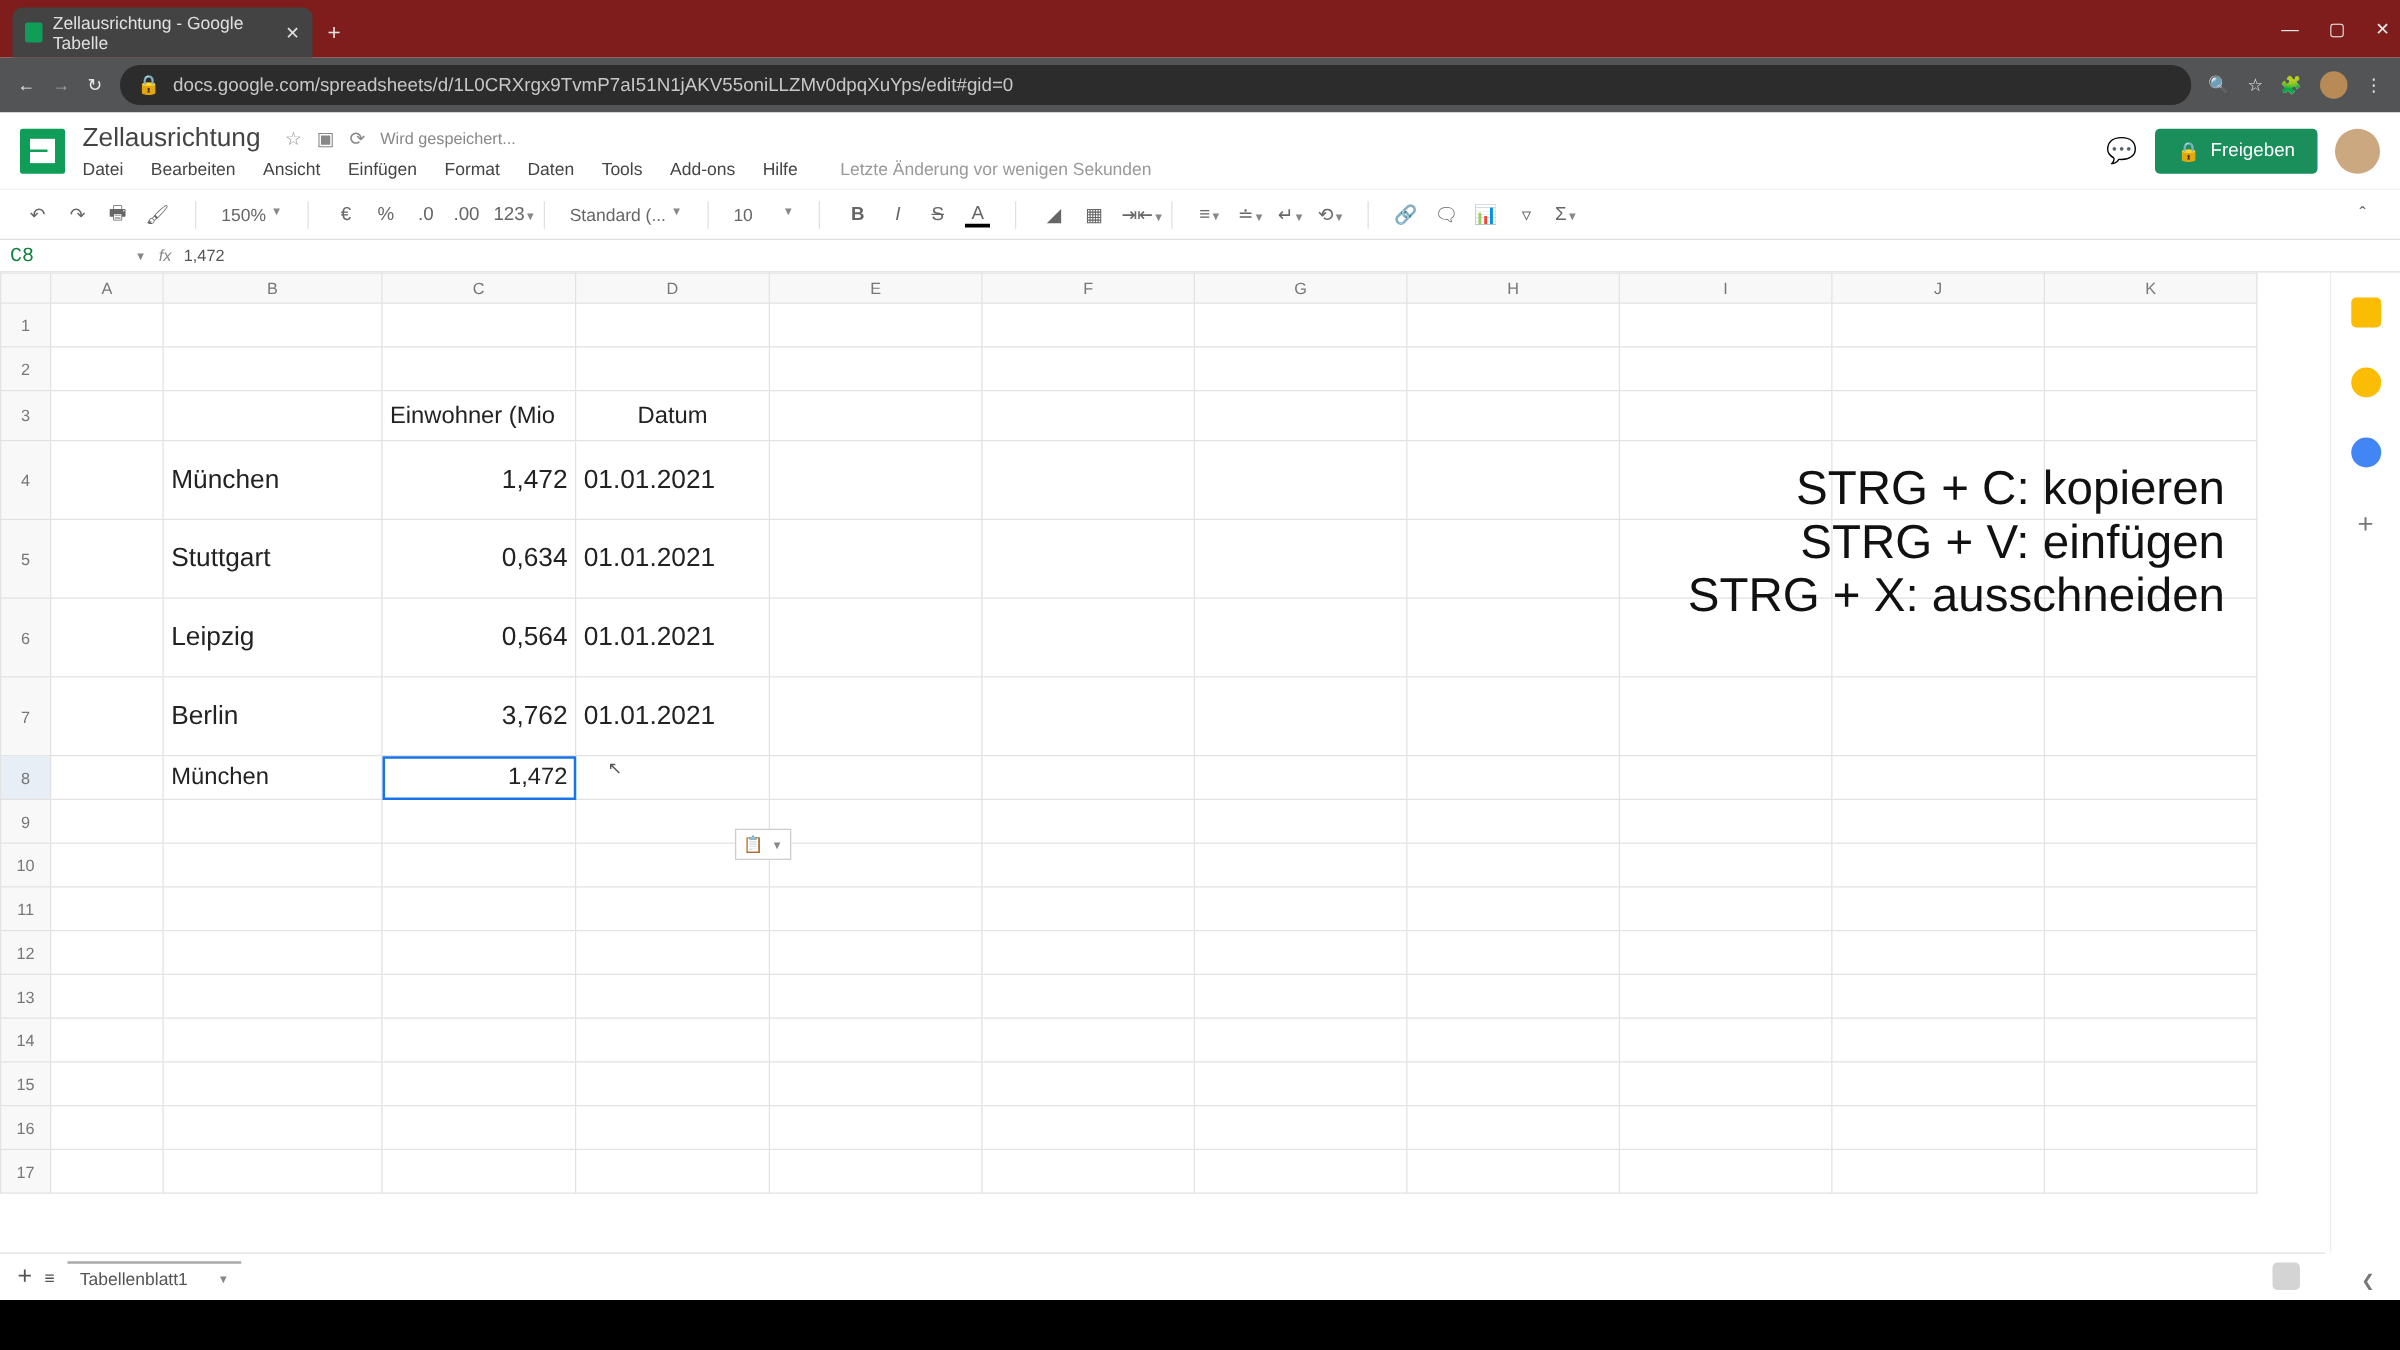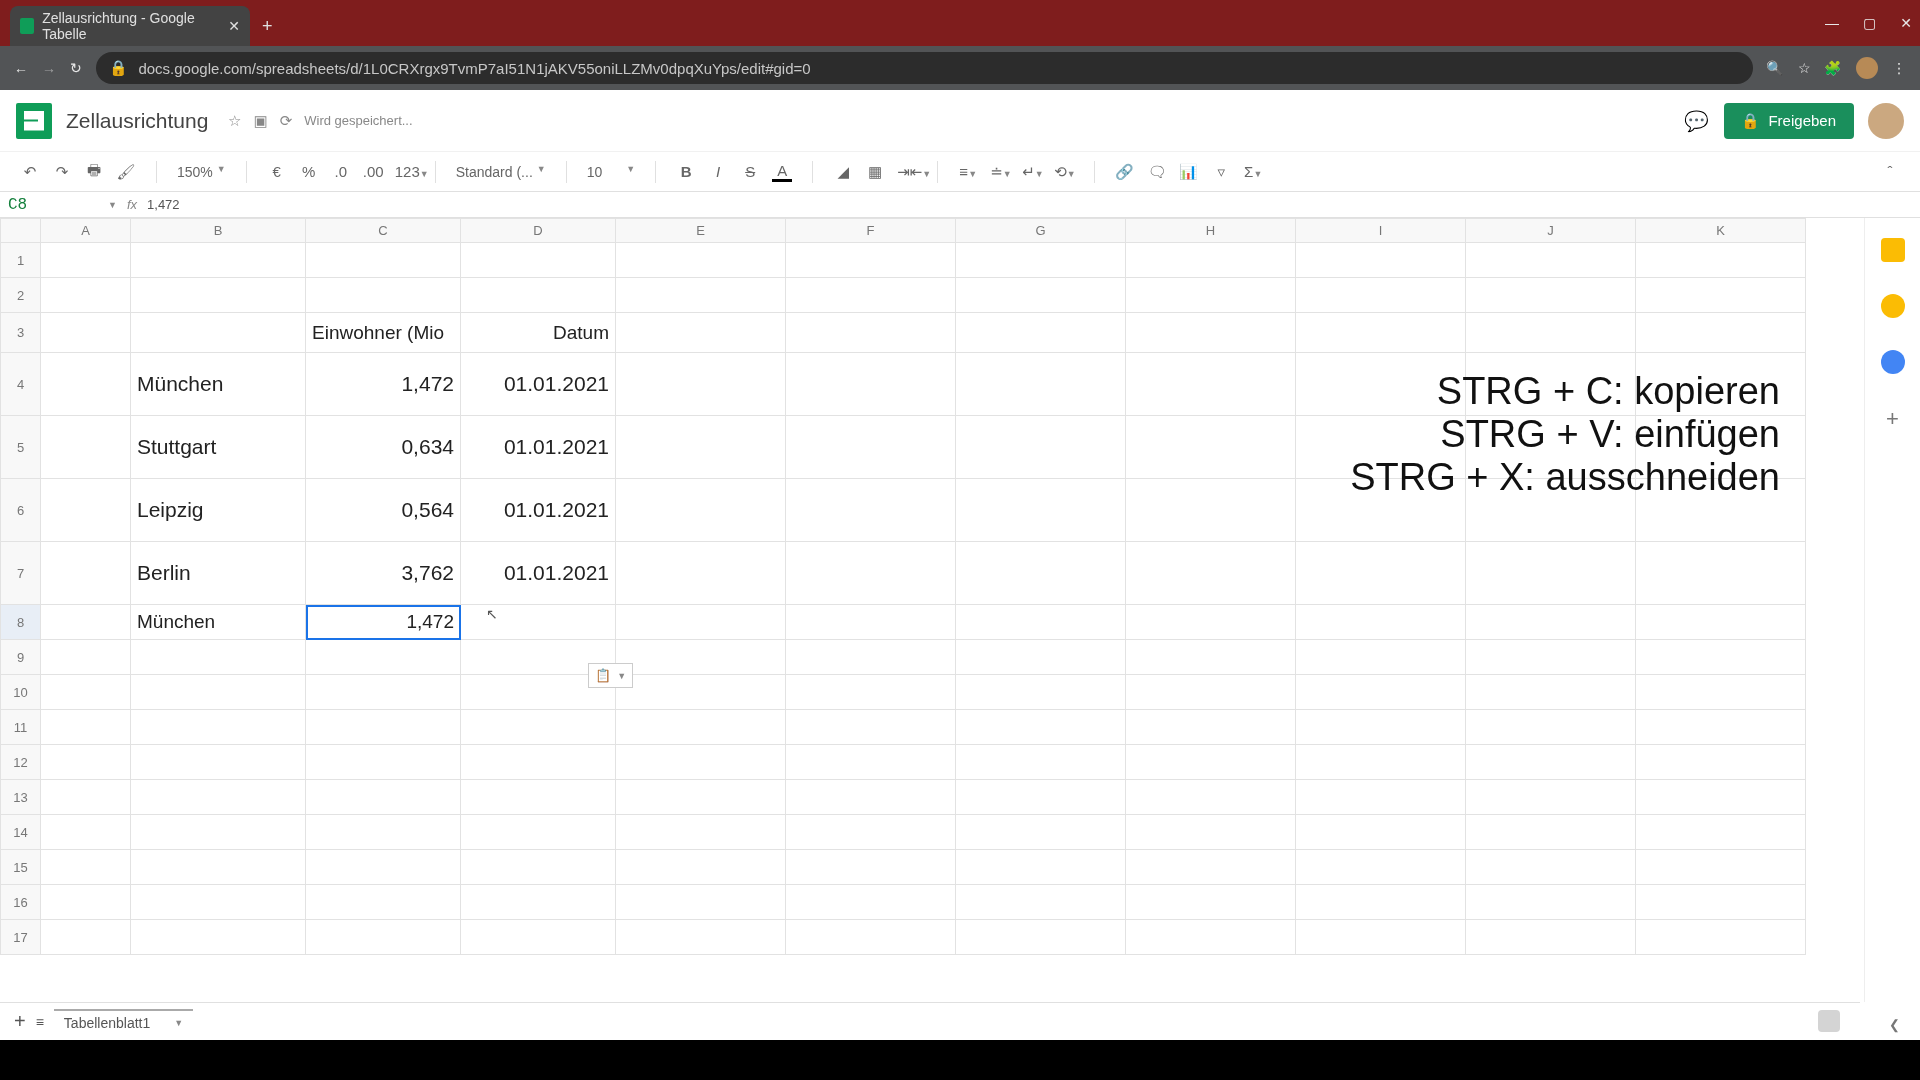--- a/index.html
+++ b/index.html
@@ -46,21 +46,21 @@
 .fx { font-style:italic; color:#888; }
 
 
 .grid-area { position:absolute; top:128px; left:0; right:60px; bottom:38px; overflow:hidden; }
 table.sheet { border-collapse:collapse; table-layout:fixed; }
 .sheet th, .sheet td { border:1px solid #e2e2e2; font-size:18px; color:#222; height:35px; padding:2px 6px; }
 .sheet th { background:#f8f8f8; font-weight:normal; color:#777; font-size:13px; text-align:center; }
 .sheet .row-head { width:40px; text-align:center; font-size:13px; color:#777; }
 .sheet td.col-b { width:175px; text-align:left; }
 .sheet td.col-c { width:155px; text-align:right; }
-.sheet td.col-d { width:155px; text-align:right; }
+.sheet td.col-d { width:155px; }
 .sheet td.col-a { width:90px; }
 .sheet tr.row-h3 td { height:40px; font-size:19px; }
 .sheet tr.data td { height:63px; font-size:21px; }
 .sheet tr.r8 td { height:35px; font-size:19px; }
 .corner { background:#f3f3f3; }
 .overlay { position:absolute; font-size:38px; font-family:Arial; font-weight:500; color:#111; pointer-events:none; }
 .selected-cell { outline:2px solid #1a73e8; outline-offset:-2px; background:#fff; }
 .paste-menu { position:absolute; display:flex; align-items:center; gap:6px; border:1px solid #ccc; background:#fff; padding:4px 6px; font-size:13px; color:#555; }
 .cursor-ghost { position:absolute; font-size:14px; color:#555; pointer-events:none; }
 
@@ -112,20 +112,32 @@
   <div class="sheets">
     <div class="app-header">
       <div class="app-logo"></div>
       <div class="title-region">
         <div class="doc-title">
           <input value="Zellausrichtung" style="">
           <span class="star">☆</span>
           <span class="folder">▣</span>
           <span class="cloud">⟳</span>
           <span class="saving">Wird gespeichert...</span>
+        </div>
+        <div class="menu-bar">
+          <span>Datei</span>
+          <span>Bearbeiten</span>
+          <span>Ansicht</span>
+          <span>Einfügen</span>
+          <span>Format</span>
+          <span>Daten</span>
+          <span>Tools</span>
+          <span>Add-ons</span>
+          <span>Hilfe</span>
+          <span class="last-edit">Letzte Änderung vor wenigen Sekunden</span>
         </div>
       </div>
       <div class="header-right">
         <span style="font-size:20px;color:#666;">💬</span>
         <button class="share-btn">
           <span>🔒</span>
           <span>Freigeben</span>
         </button>
         <div class="avatar"></div>
       </div>
@@ -242,21 +254,21 @@
               <td></td>
               <td></td>
               <td></td>
               <td></td>
             </tr>
         <tr class="row-h3">
               <th class="row-head">3</th>
               <td></td>
               <td></td>
               <td class="col-c" style="text-align:left">Einwohner (Mio</td>
-              <td class="col-d" style="text-align:right">Datum</td>
+              <td class="col-d" style="text-align:center">Datum</td>
               <td></td>
               <td></td>
               <td></td>
               <td></td>
               <td></td>
               <td></td>
               <td></td>
             </tr>
         <tr class="data">
               <th class="row-head">4</th>

